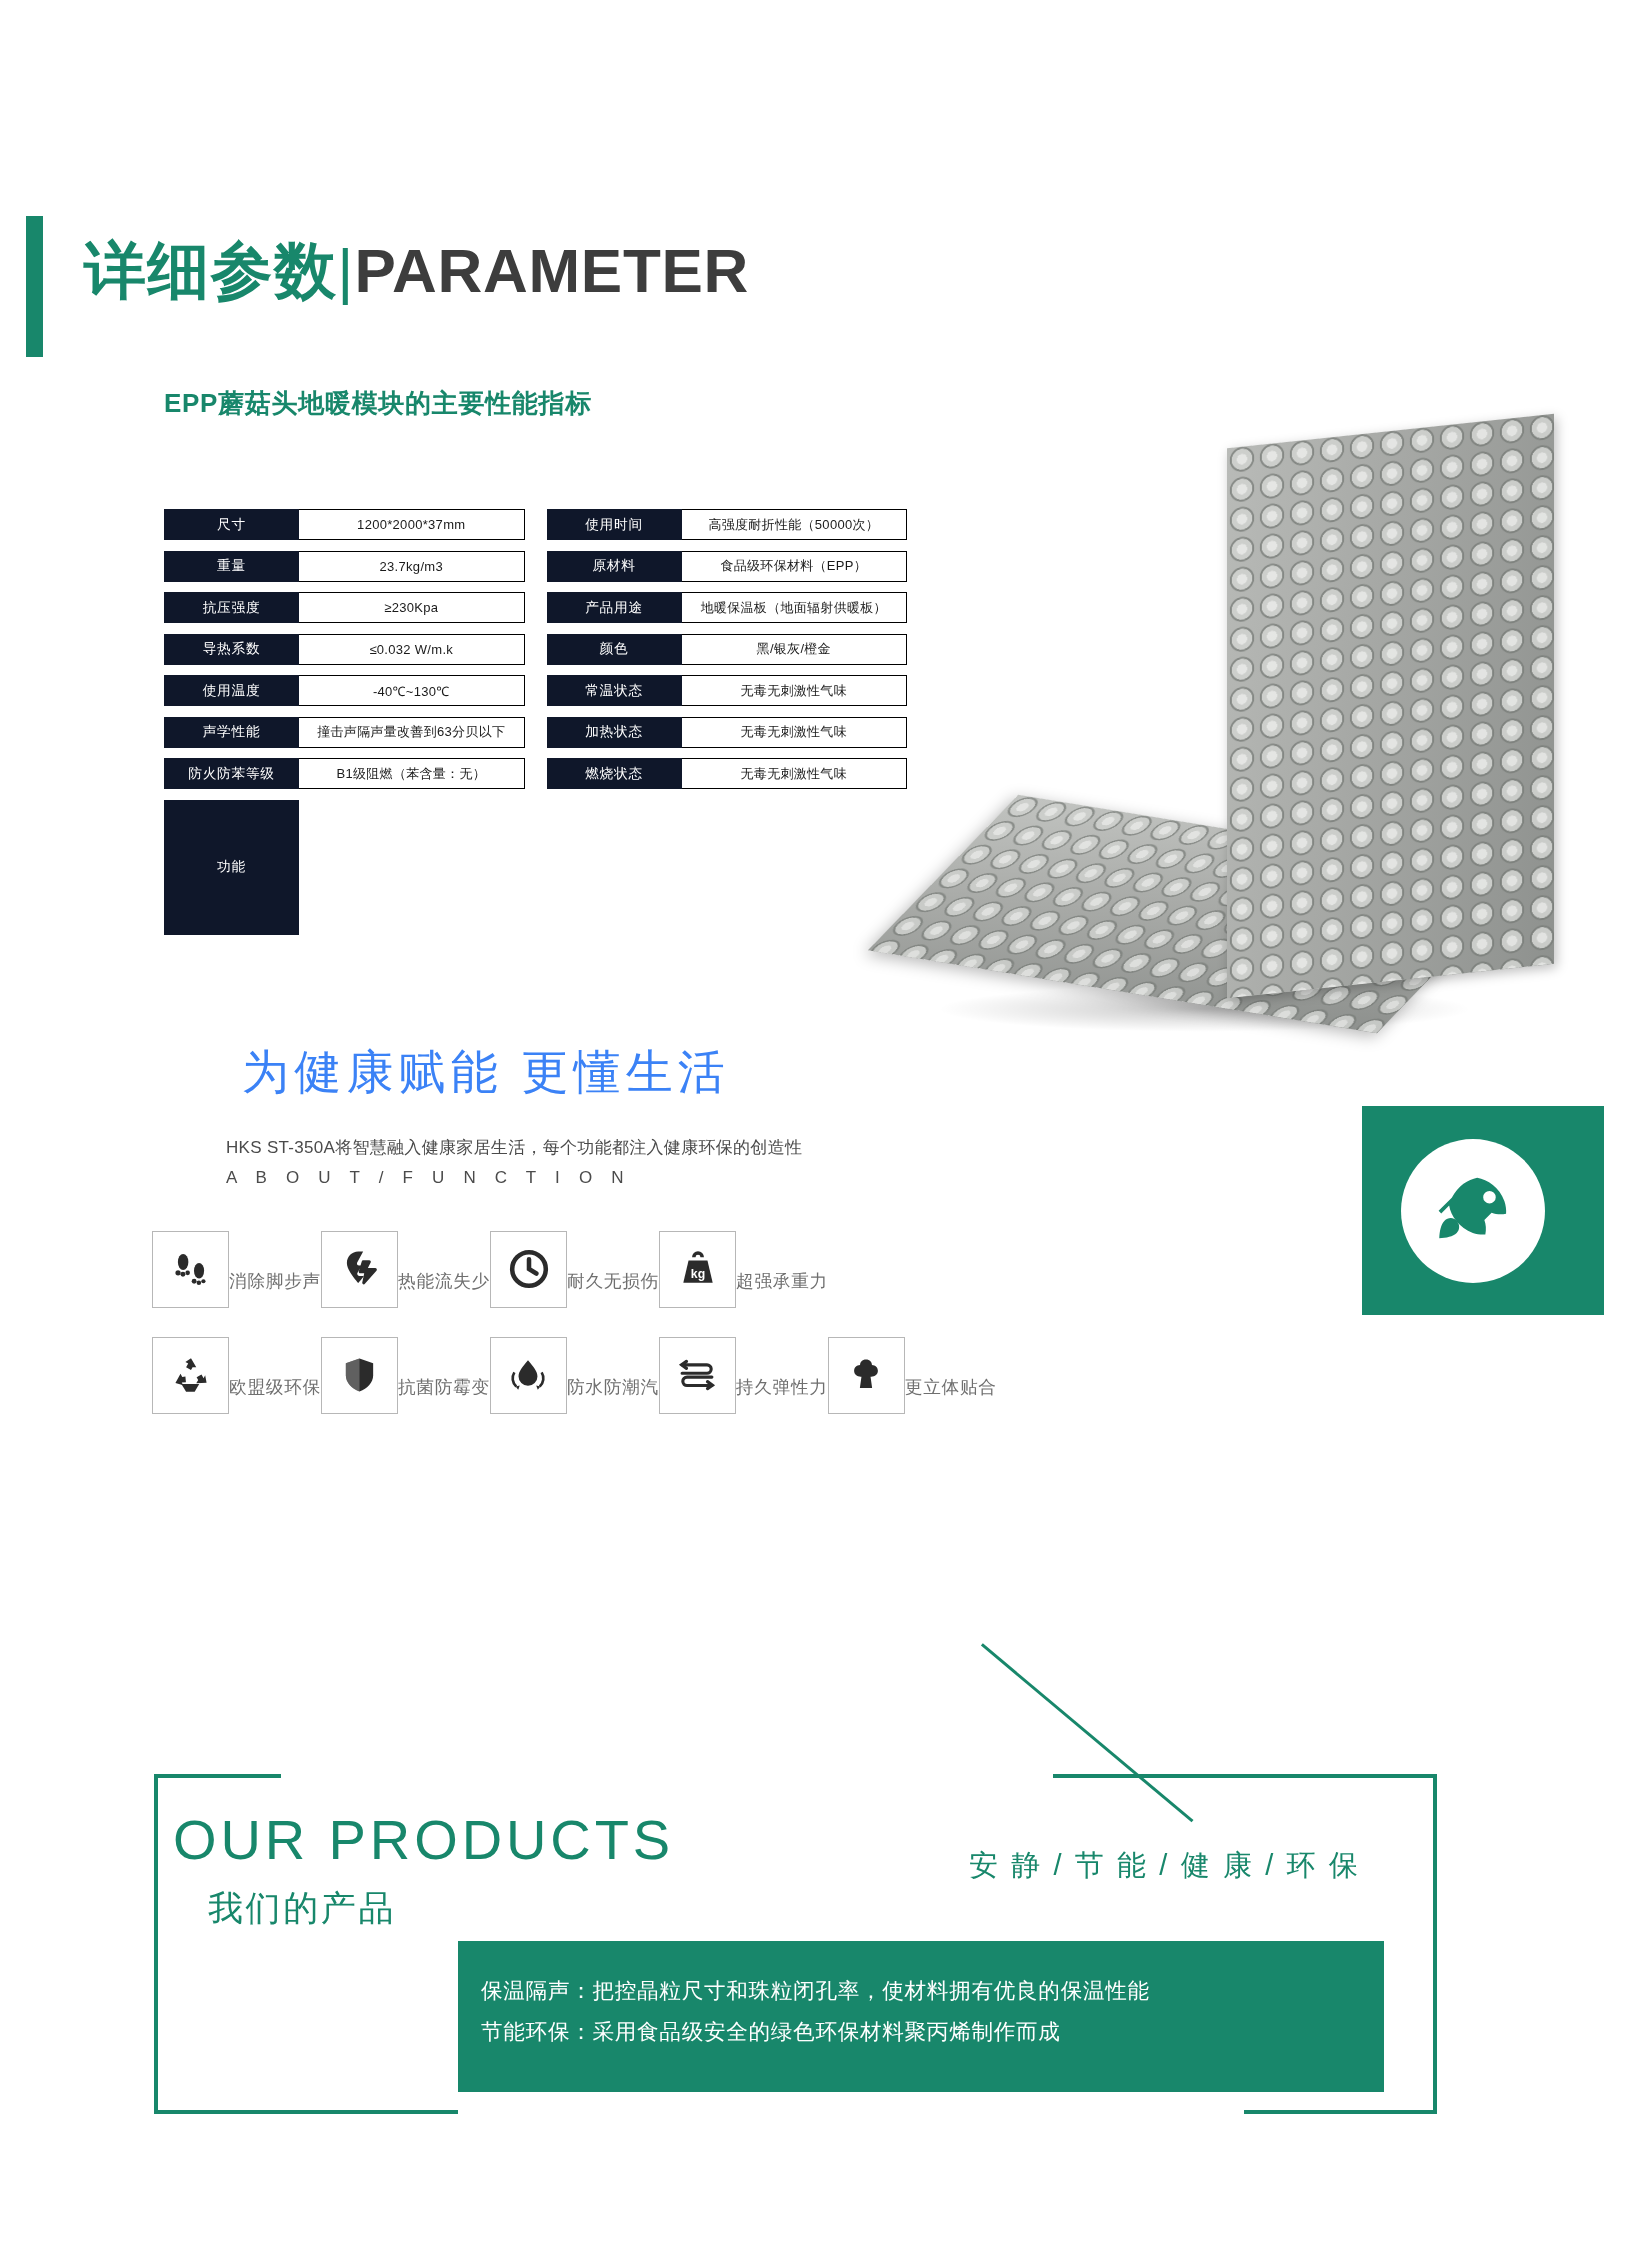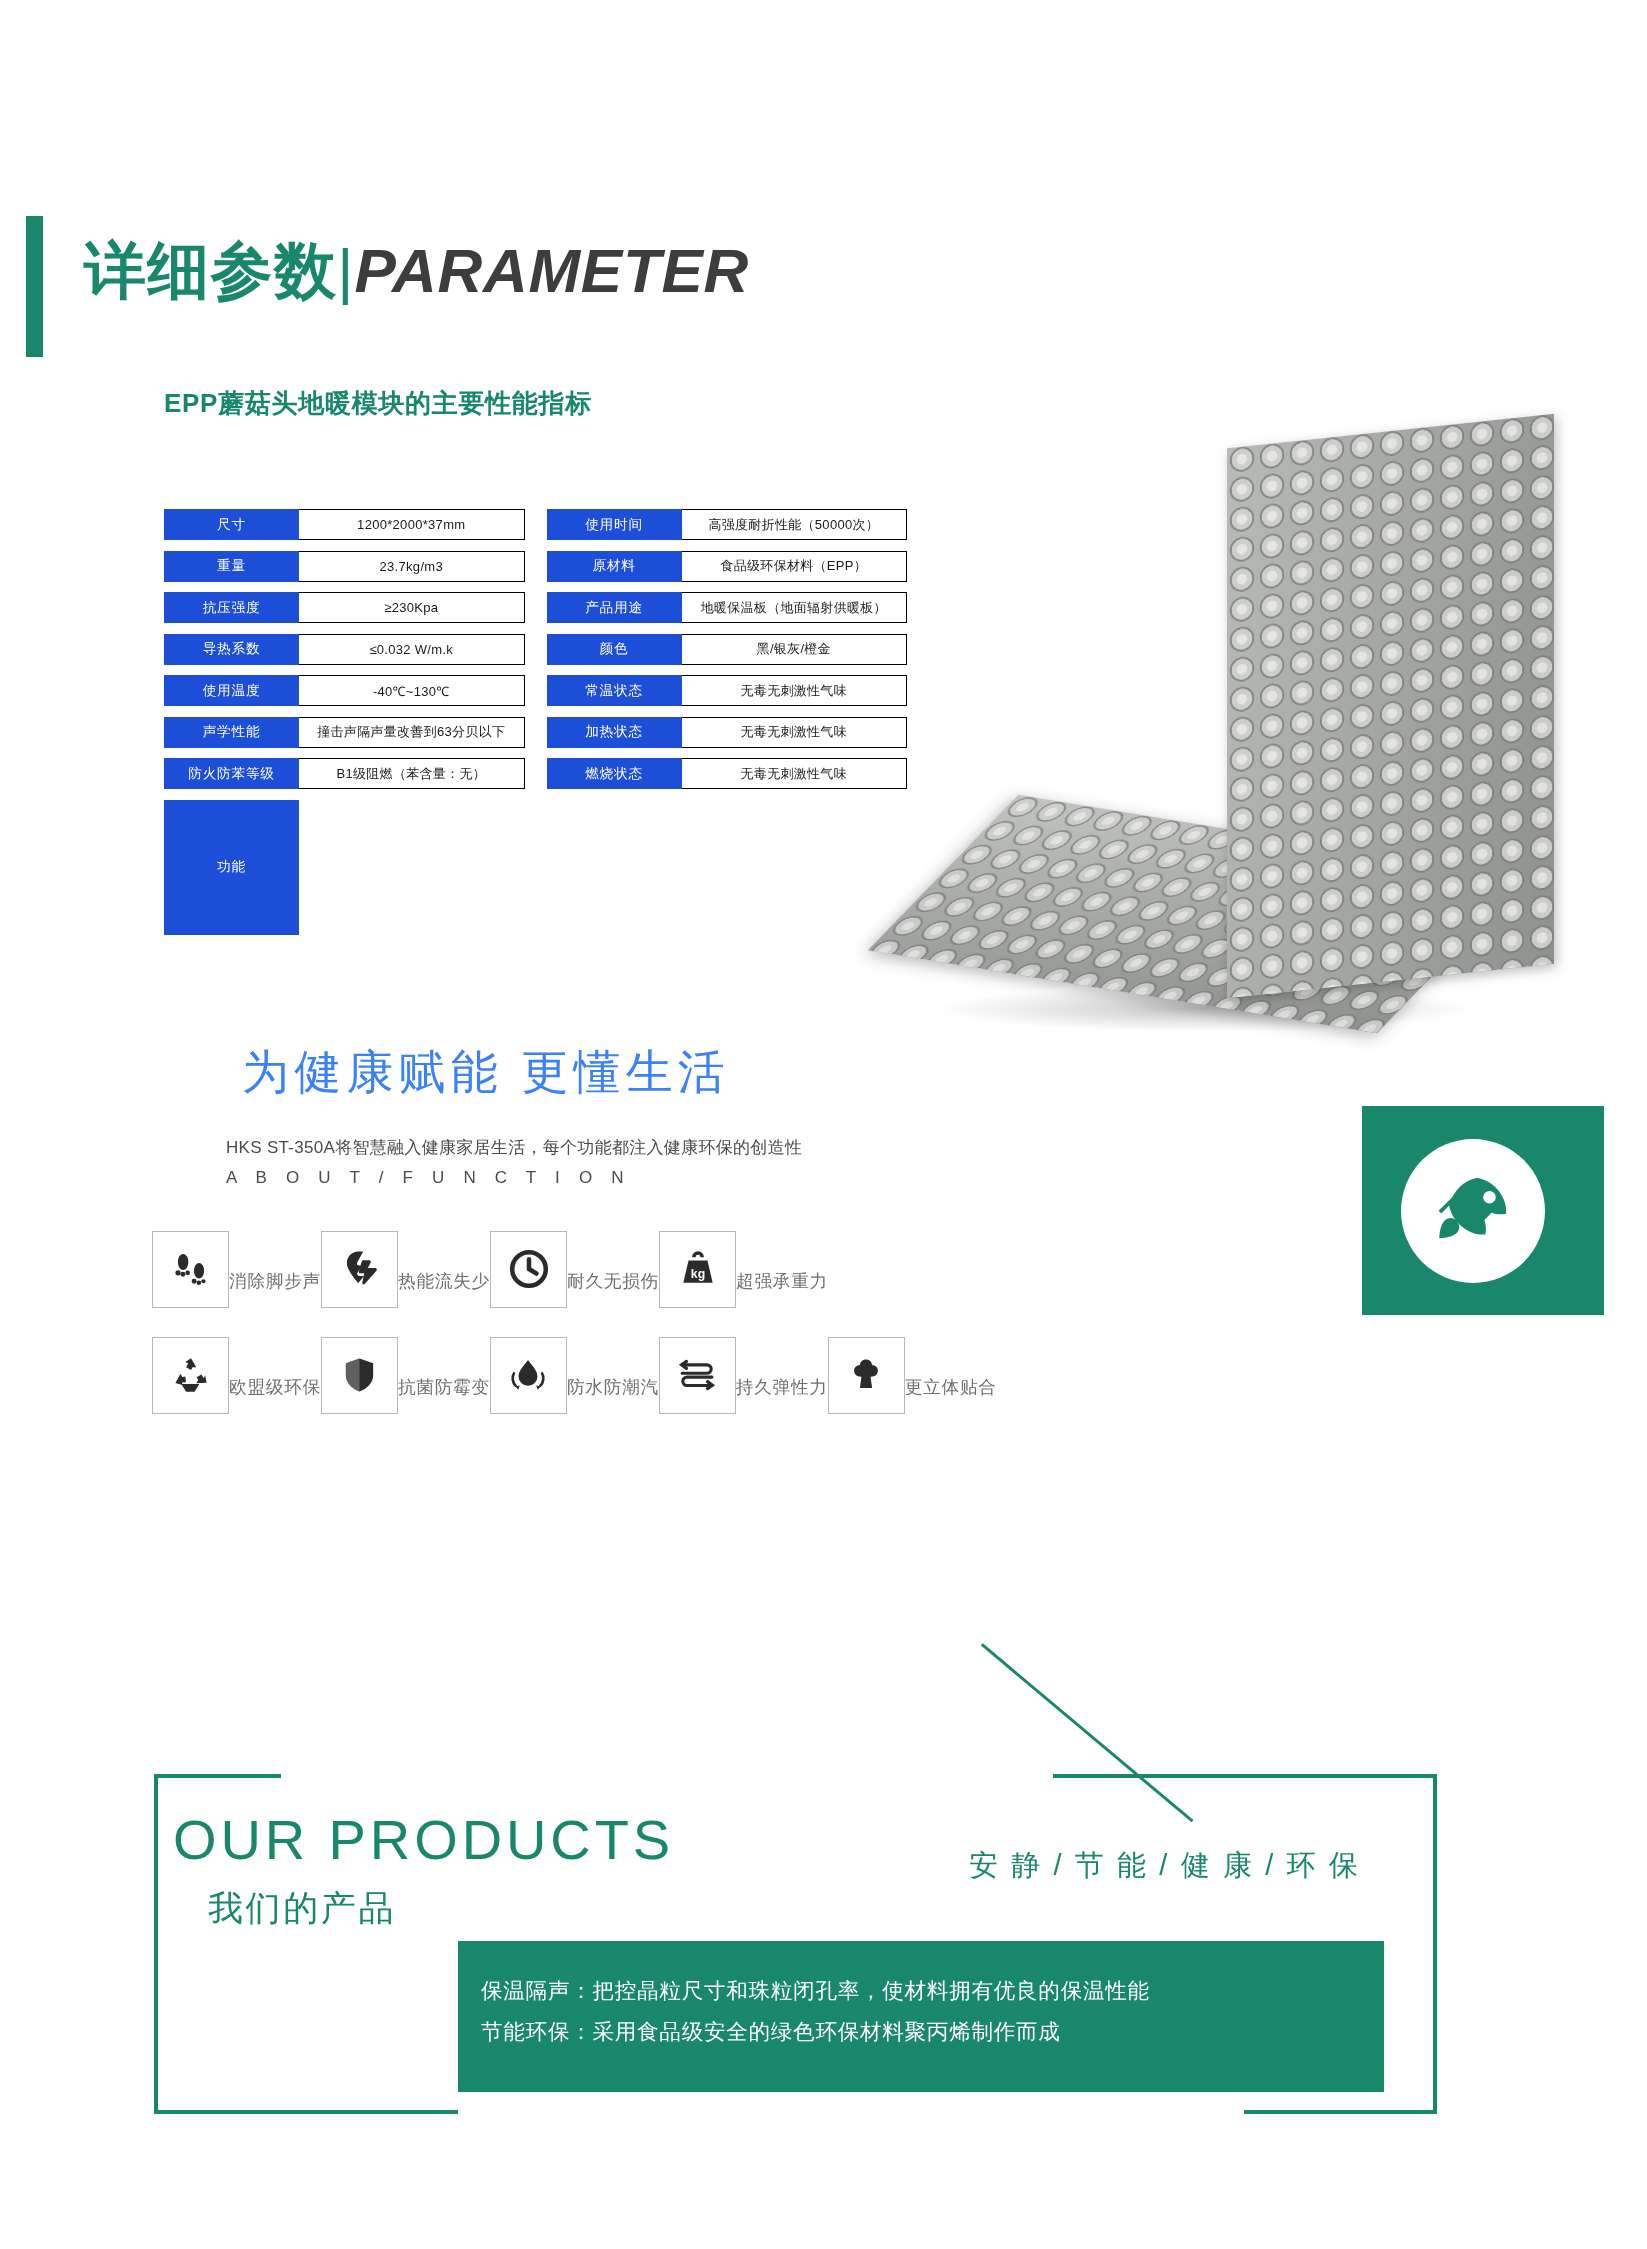--- a/index.html
+++ b/index.html
@@ -31,21 +31,20 @@
     letter-spacing: 1.3px;
     white-space: nowrap;
   }
   .header-title .cn { color: #18876b; }
   .header-title .sep { color: #18876b; font-weight: 500; }
   .header-title .en {
     color: #3d3d3d;
     font-family: "Liberation Sans", sans-serif;
     font-weight: bold;
     letter-spacing: 0.7px;
-    font-style: italic;
   }
 
   .section-sub {
     position: absolute;
     left: 164px;
     top: 386px;
     font-size: 26px;
     font-weight: bold;
     color: #18876b;
     letter-spacing: 0.7px;
@@ -65,21 +64,21 @@
   }
   .spec-cell {
     display: flex;
     width: 361px;
     height: 31px;
     align-items: stretch;
   }
   .spec-cell.full { width: 743px; flex-direction: column; }
   .spec-key {
     width: 135px;
-    background: #1d4ed8;
+    background: #0f172a;
     color: #ffffff;
     font-size: 13.7px;
     display: flex;
     align-items: center;
     justify-content: center;
     letter-spacing: 0.7px;
     flex: 0 0 135px;
   }
   .spec-val {
     flex: 1;

